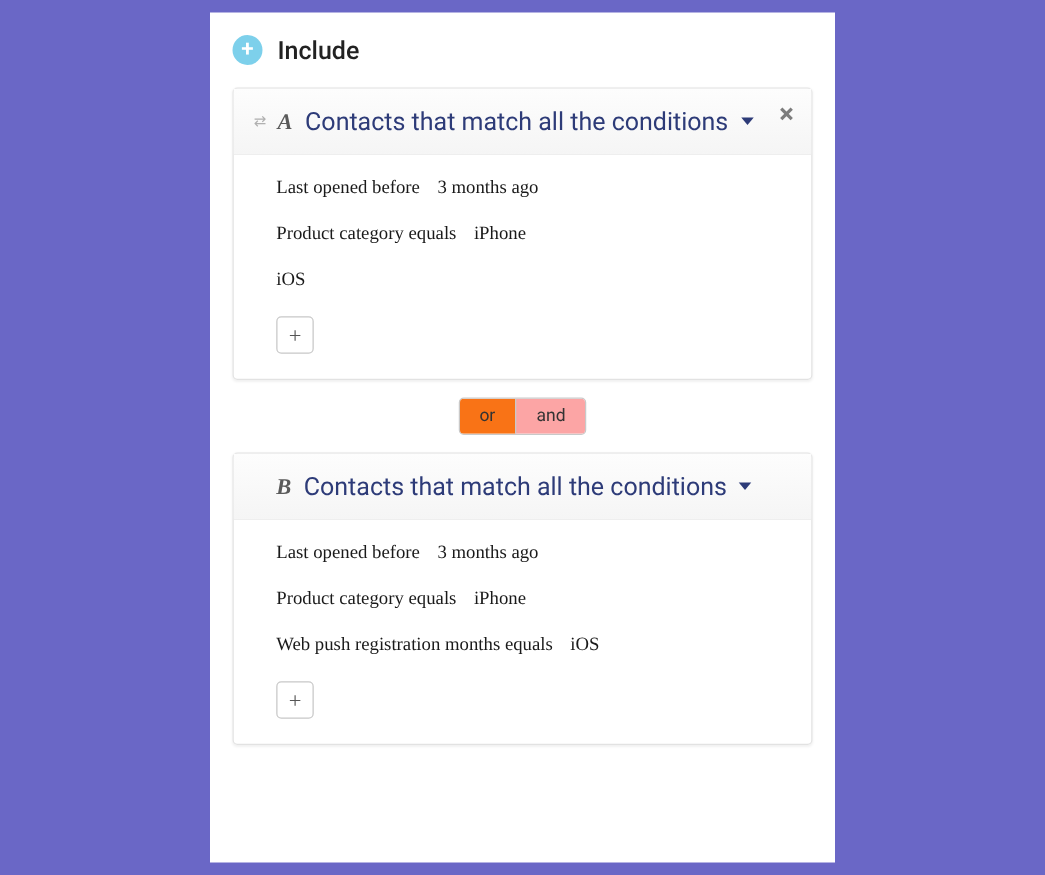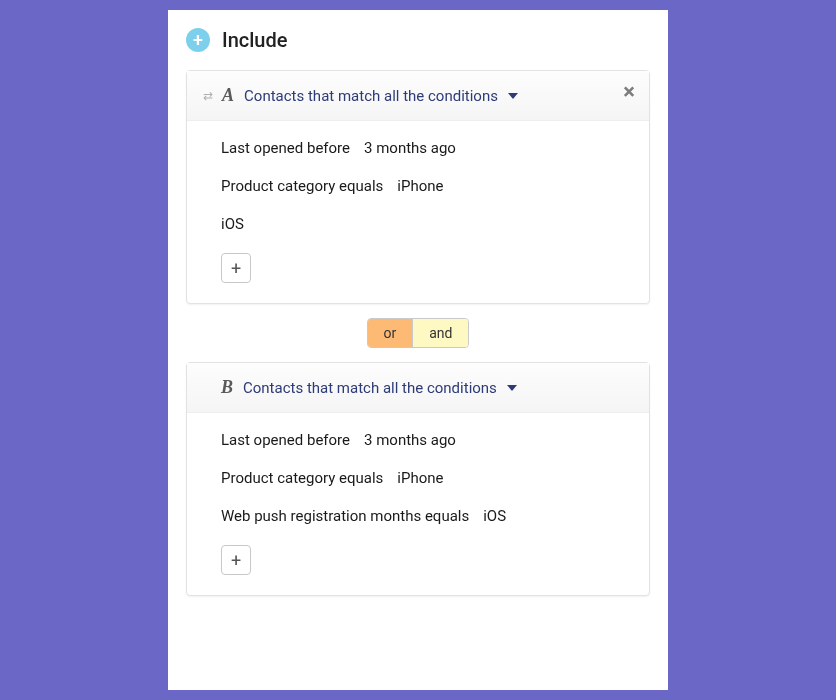--- a/index.html
+++ b/index.html
@@ -64,21 +64,21 @@
     }
     .group-letter {
       font-family: Georgia, "Times New Roman", serif;
       font-style: italic;
       font-weight: 600;
       font-size: 18px;
       color: #5a5a5a;
     }
     .group-dropdown {
       color: #2d3b78;
-      font-size: 15px;
+      font-size: 20px;
       display: flex;
       align-items: center;
       gap: 10px;
       cursor: pointer;
     }
     .chevron-down {
       width: 0; height: 0;
       border-left: 5px solid transparent;
       border-right: 5px solid transparent;
       border-top: 6px solid #2d3b78;
@@ -88,20 +88,21 @@
       right: 14px;
       top: 10px;
       color: #7d7d7d;
       font-size: 22px;
       font-weight: 700;
       cursor: pointer;
       line-height: 1;
     }
     .group-body {
       padding: 18px 18px 20px 34px;
+      font-family: Liberation Serif, serif;
     }
     .cond-row {
       font-size: 15px;
       color: #1a1a1a;
       margin-bottom: 20px;
       display: flex;
       gap: 14px;
     }
     .cond-left { }
     .cond-right { }
@@ -124,26 +125,26 @@
     }
     .seg-group {
       display: flex;
       border: 1px solid #c9c9c9;
       border-radius: 4px;
       overflow: hidden;
     }
     .seg-btn {
       padding: 6px 16px;
       font-size: 14px;
-      background: #fef9c3;
+      background: #fca5a5;
       color: #333;
       cursor: pointer;
     }
     .seg-btn.active {
-      background: #fdba74;
+      background: #f97316;
     }
     .seg-btn + .seg-btn {
       border-left: 1px solid #c9c9c9;
     }
   </style>
 </head>
 <body>
 
 <div class="panel">
 

